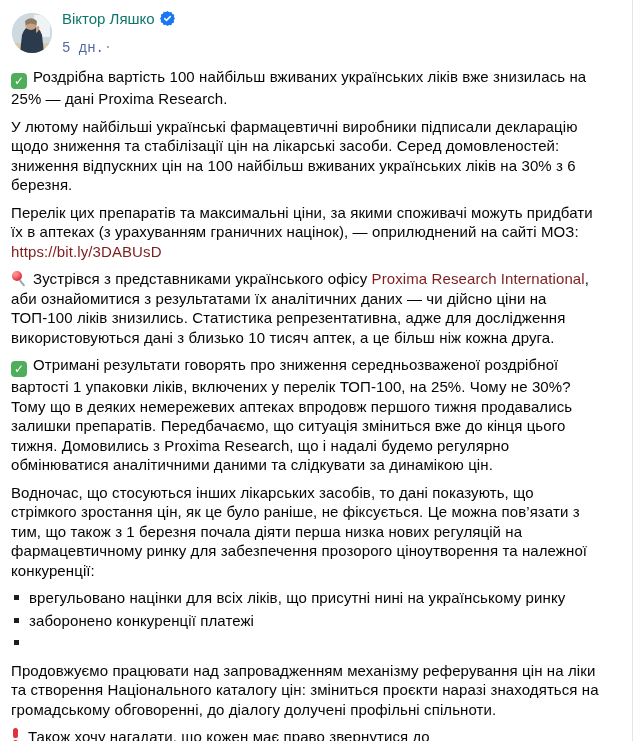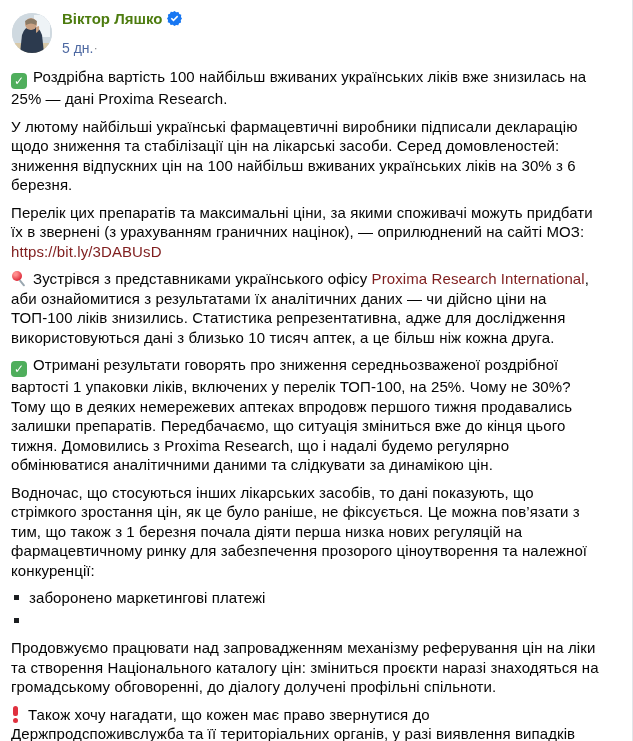--- a/index.html
+++ b/index.html
@@ -27,32 +27,33 @@
     overflow: hidden;
     flex: 0 0 40px;
     cursor: pointer;
     background: #d7dde2;
   }
   .avatar svg { display: block; }
   .header-info { margin-left: 10px; }
   .author-row { display: flex; align-items: center; gap: 5px; }
   .author-name {
     font-size: 15px;
-    font-weight: 700;
-    color: #4d7c0f;
+    font-weight: 400;
+    color: #0f766e;
     line-height: 19px;
     cursor: pointer;
   }
   .verified-badge { display: inline-flex; }
   .timestamp-row {
     display: flex; align-items: center; gap: 0;
     margin-top: 12px;
     font-size: 14px;
     color: #4e69a2;
     line-height: 16px;
+    font-family: Liberation Mono, monospace;
   }
   .timestamp { cursor: pointer; }
   .timestamp-sep { color: #8a8d91; font-size: 13px; }
   
   .post-body {
     padding: 5px 13px 10px 11px;
     font-size: 15px;
     line-height: 19.5px;
     letter-spacing: 0.1px;
   }
@@ -149,25 +150,26 @@
       <div class="timestamp-row">
         <span class="timestamp">5 дн.</span>
         <span class="timestamp-sep">·</span>
       </div>
     </div>
   </div>
 
   <div class="post-body">
       <p class="post-paragraph"><span class="emoji check-emoji"></span><span>Роздрібна вартість 100 найбільш вживаних українських ліків вже знизилась на 25% — дані Proxima Research.</span></p>
       <p class="post-paragraph"><span>У лютому найбільші українські фармацевтичні виробники підписали декларацію щодо зниження та стабілізації цін на лікарські засоби. Серед домовленостей: зниження відпускних цін на 100 найбільш вживаних українських ліків на 30% з 6 березня.</span></p>
-      <p class="post-paragraph"><span>Перелік цих препаратів та максимальні ціни, за якими споживачі можуть придбати їх в звернені (з урахуванням граничних націнок), — оприлюднений на сайті МОЗ: </span><a class="post-link" href="#">https://bit.ly/3DABUsD</a></p>
+      <p class="post-paragraph"><span>Перелік цих препаратів та максимальні ціни, за якими споживачі можуть придбати їх в аптеках (з урахуванням граничних націнок), — оприлюднений на сайті МОЗ: </span><a class="post-link" href="#">https://bit.ly/3DABUsD</a></p>
       <p class="post-paragraph"><span class="emoji pin-emoji"></span><span>Зустрівся з представниками українського офісу </span><a class="post-link" href="#">Proxima Research International</a><span>, аби ознайомитися з результатами їх аналітичних даних — чи дійсно ціни на ТОП-100 ліків знизились. Статистика репрезентативна, адже для дослідження використовуються дані з близько 10 тисяч аптек, а це більш ніж кожна друга.</span></p>
       <p class="post-paragraph"><span class="emoji check-emoji"></span><span>Отримані результати говорять про зниження середньозваженої роздрібної вартості 1 упаковки ліків, включених у перелік ТОП-100, на 25%. Чому не 30%? Тому що в деяких немережевих аптеках впродовж першого тижня продавались залишки препаратів. Передбачаємо, що ситуація зміниться вже до кінця цього тижня. Домовились з Proxima Research, що і надалі будемо регулярно обмінюватися аналітичними даними та слідкувати за динамікою цін.</span></p>
       <p class="post-paragraph"><span>Водночас, що стосуються інших лікарських засобів, то дані показують, що стрімкого зростання цін, як це було раніше, не фіксується. Це можна пов’язати з тим, що також з 1 березня почала діяти перша низка нових регуляцій на фармацевтичному ринку для забезпечення прозорого ціноутворення та належної конкуренції:</span></p>
       <ul class="post-list">
-        <li><span class="bullet-square"></span><span>заборонено маркетингові платежі</span></li>
+        <li><span class="bullet-square"></span><span>врегульовано націнки для всіх ліків, що присутні нині на українському ринку</span></li>
+        <li><span class="bullet-square"></span><span>заборонено конкуренції платежі</span></li>
         <li><span class="bullet-square"></span></li>
       </ul>
       <p class="post-paragraph"><span>Продовжуємо працювати над запровадженням механізму реферування цін на ліки та створення Національного каталогу цін: зміниться проєкти наразі знаходяться на громадському обговоренні, до діалогу долучені профільні спільноти.</span></p>
       <p class="post-paragraph"><span class="emoji exclamation-emoji"></span><span>Також хочу нагадати, що кожен має право звернутися до Держпродспоживслужба та її територіальних органів, у разі виявлення випадків продажу лікарських засобів за завищеними цінами. Більше інформації про те, яку інформацію необхідно вказати у звернені та куди його направити за посиланням: </span></p>
     </div>
 
 </div>
 
 </body></html>

